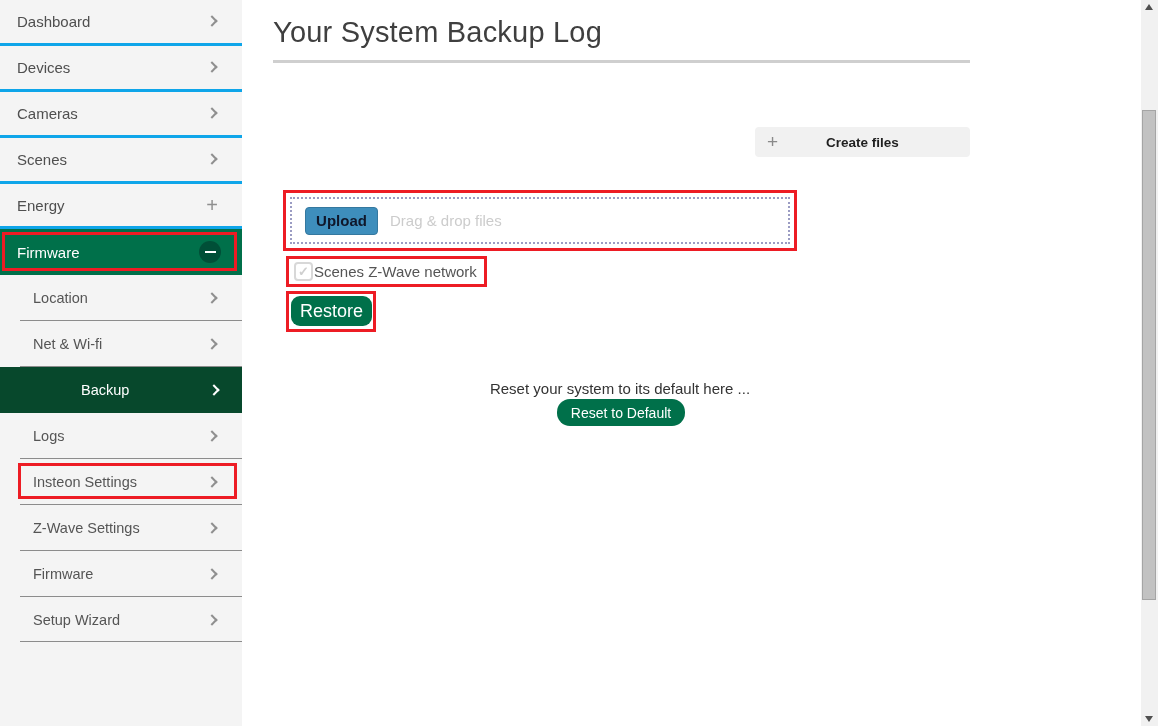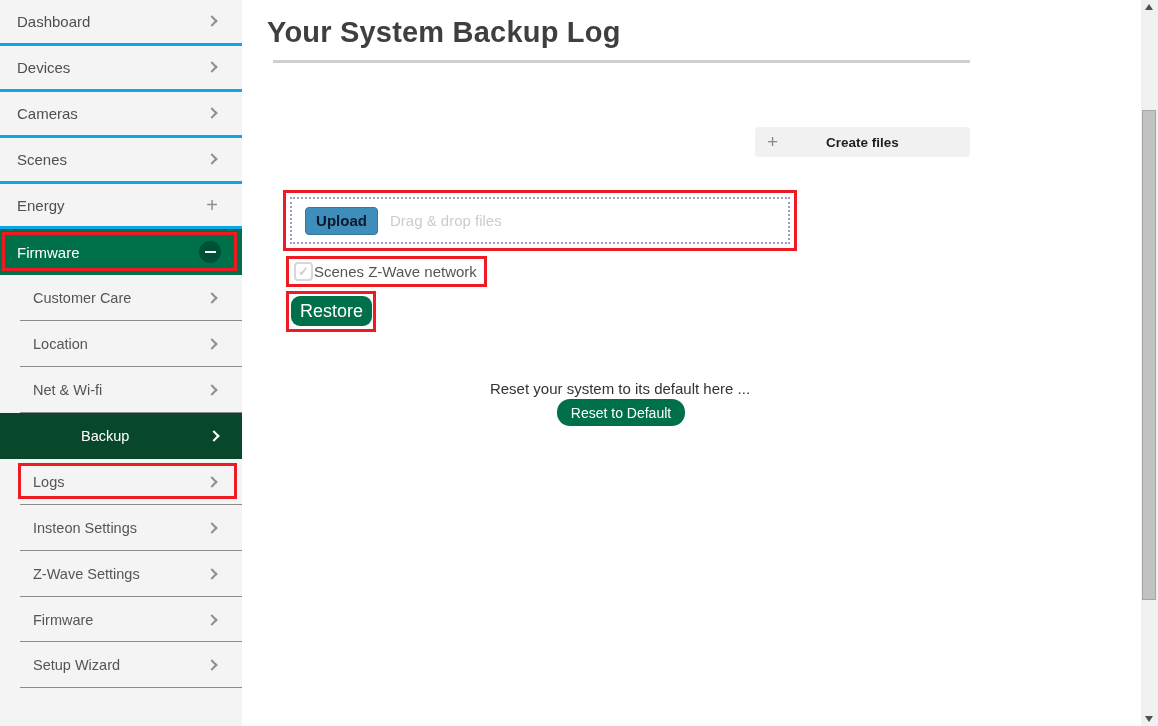--- a/index.html
+++ b/index.html
@@ -31,21 +31,21 @@
     margin-right:21px;display:flex;align-items:center;justify-content:center;}
   .minus-circle::after{content:"";width:11px;height:2px;background:#fff;display:block;}
   .nav-row.active-settings{background:var(--accent-green);border-bottom:none;}
   .nav-row.active-settings .nav-label{color:#fff;}
   .nav-row.active-backup{background:var(--dark-green);padding-left:48px;}
   .nav-row.active-backup::after{display:none;}
   .nav-row.active-backup .nav-label{color:#fff;}
   .nav-row.active-backup .chev{border-color:#fff;border-width:2.5px;margin-right:24px;}
 
   
-  #page-title{position:absolute;left:267px;top:16px;font-size:29px;font-weight:700;
+  #page-title{position:absolute;left:273px;top:16px;font-size:29px;font-weight:400;
     color:#3F3F3F;letter-spacing:.2px;}
   #title-divider{position:absolute;left:273px;top:60px;width:697px;height:3px;background:var(--divider-gray);}
 
   #create-backup-btn{position:absolute;left:755px;top:127px;width:215px;height:30px;
     background:#F1F1F1;border-radius:4px;cursor:pointer;}
   #create-backup-btn .plus{position:absolute;left:12px;top:50%;transform:translateY(-50%);
     font-size:19px;color:#8A8A8A;font-weight:400;}
   #create-backup-btn .cb-label{position:absolute;left:0;right:0;top:0;bottom:0;
     display:flex;align-items:center;justify-content:center;font-size:13.5px;font-weight:700;color:#1F1F1F;}
 
@@ -109,24 +109,20 @@
     </div>
     <div class="nav-row lvl1">
       <span class="nav-label">Energy</span>
       <span class="plus-glyph">+</span>
     </div>
     <div class="nav-row lvl1 active-settings">
       <span class="nav-label">Firmware</span>
       <span class="minus-circle"></span>
     </div>
     <div class="nav-row lvl2">
-      <span class="nav-label">Customer Care</span>
-      <span class="chev"></span>
-    </div>
-    <div class="nav-row lvl2">
       <span class="nav-label">Location</span>
       <span class="chev"></span>
     </div>
     <div class="nav-row lvl2">
       <span class="nav-label">Net &amp; Wi-fi</span>
       <span class="chev"></span>
     </div>
     <div class="nav-row lvl2 active-backup">
       <span class="nav-label">Backup</span>
       <span class="chev"></span>

